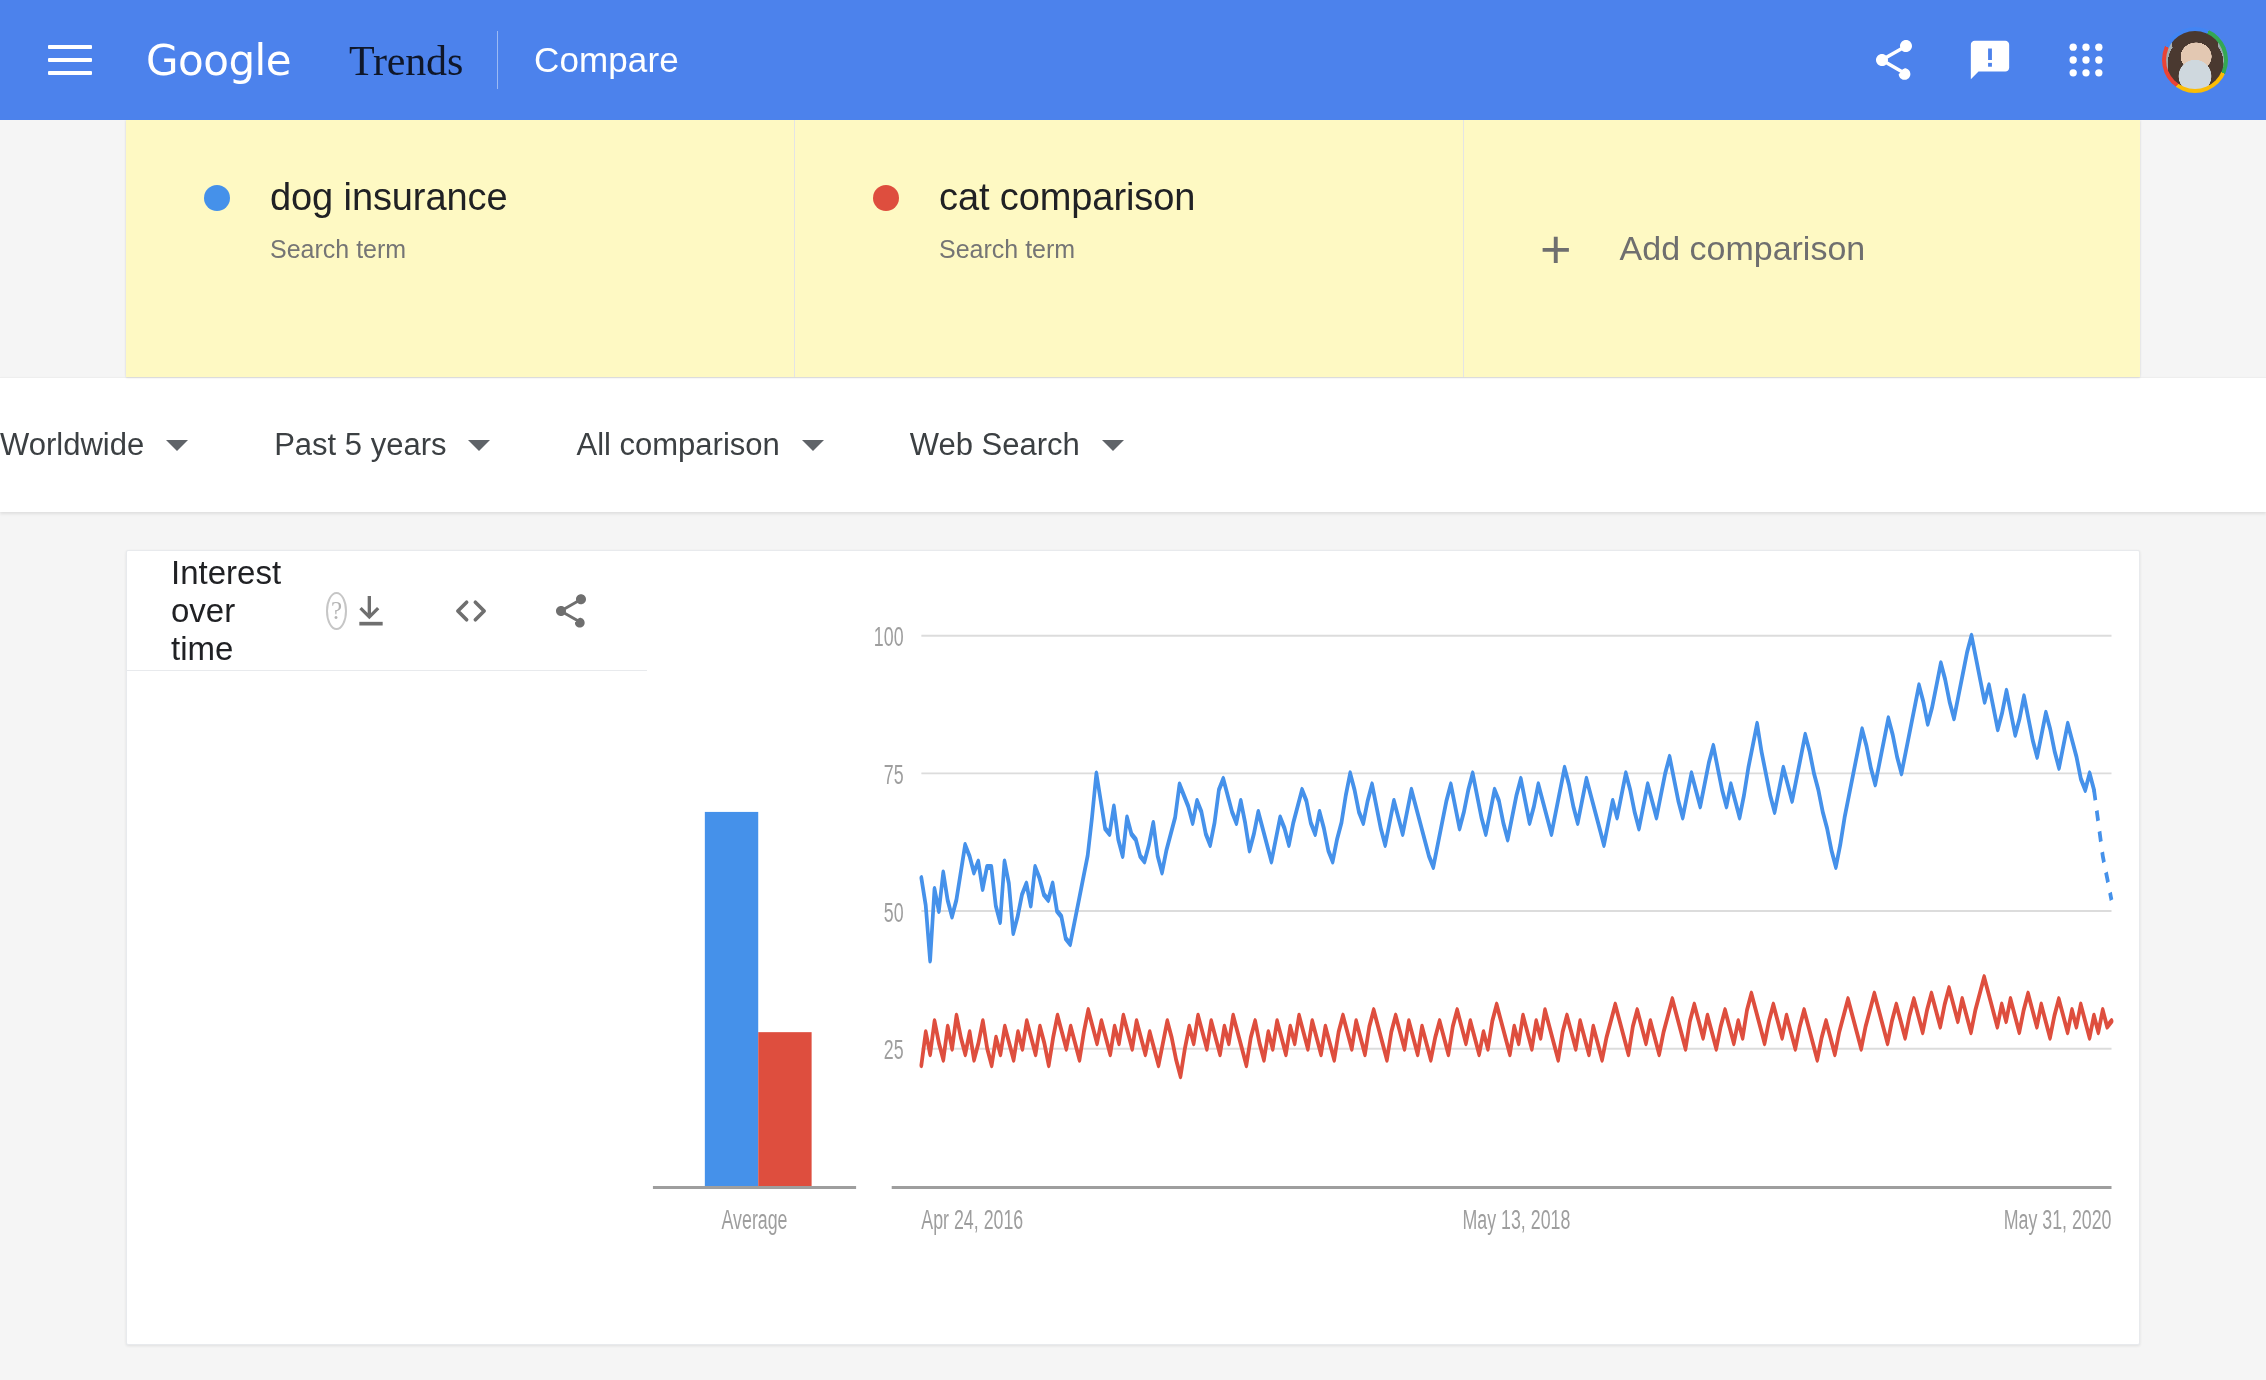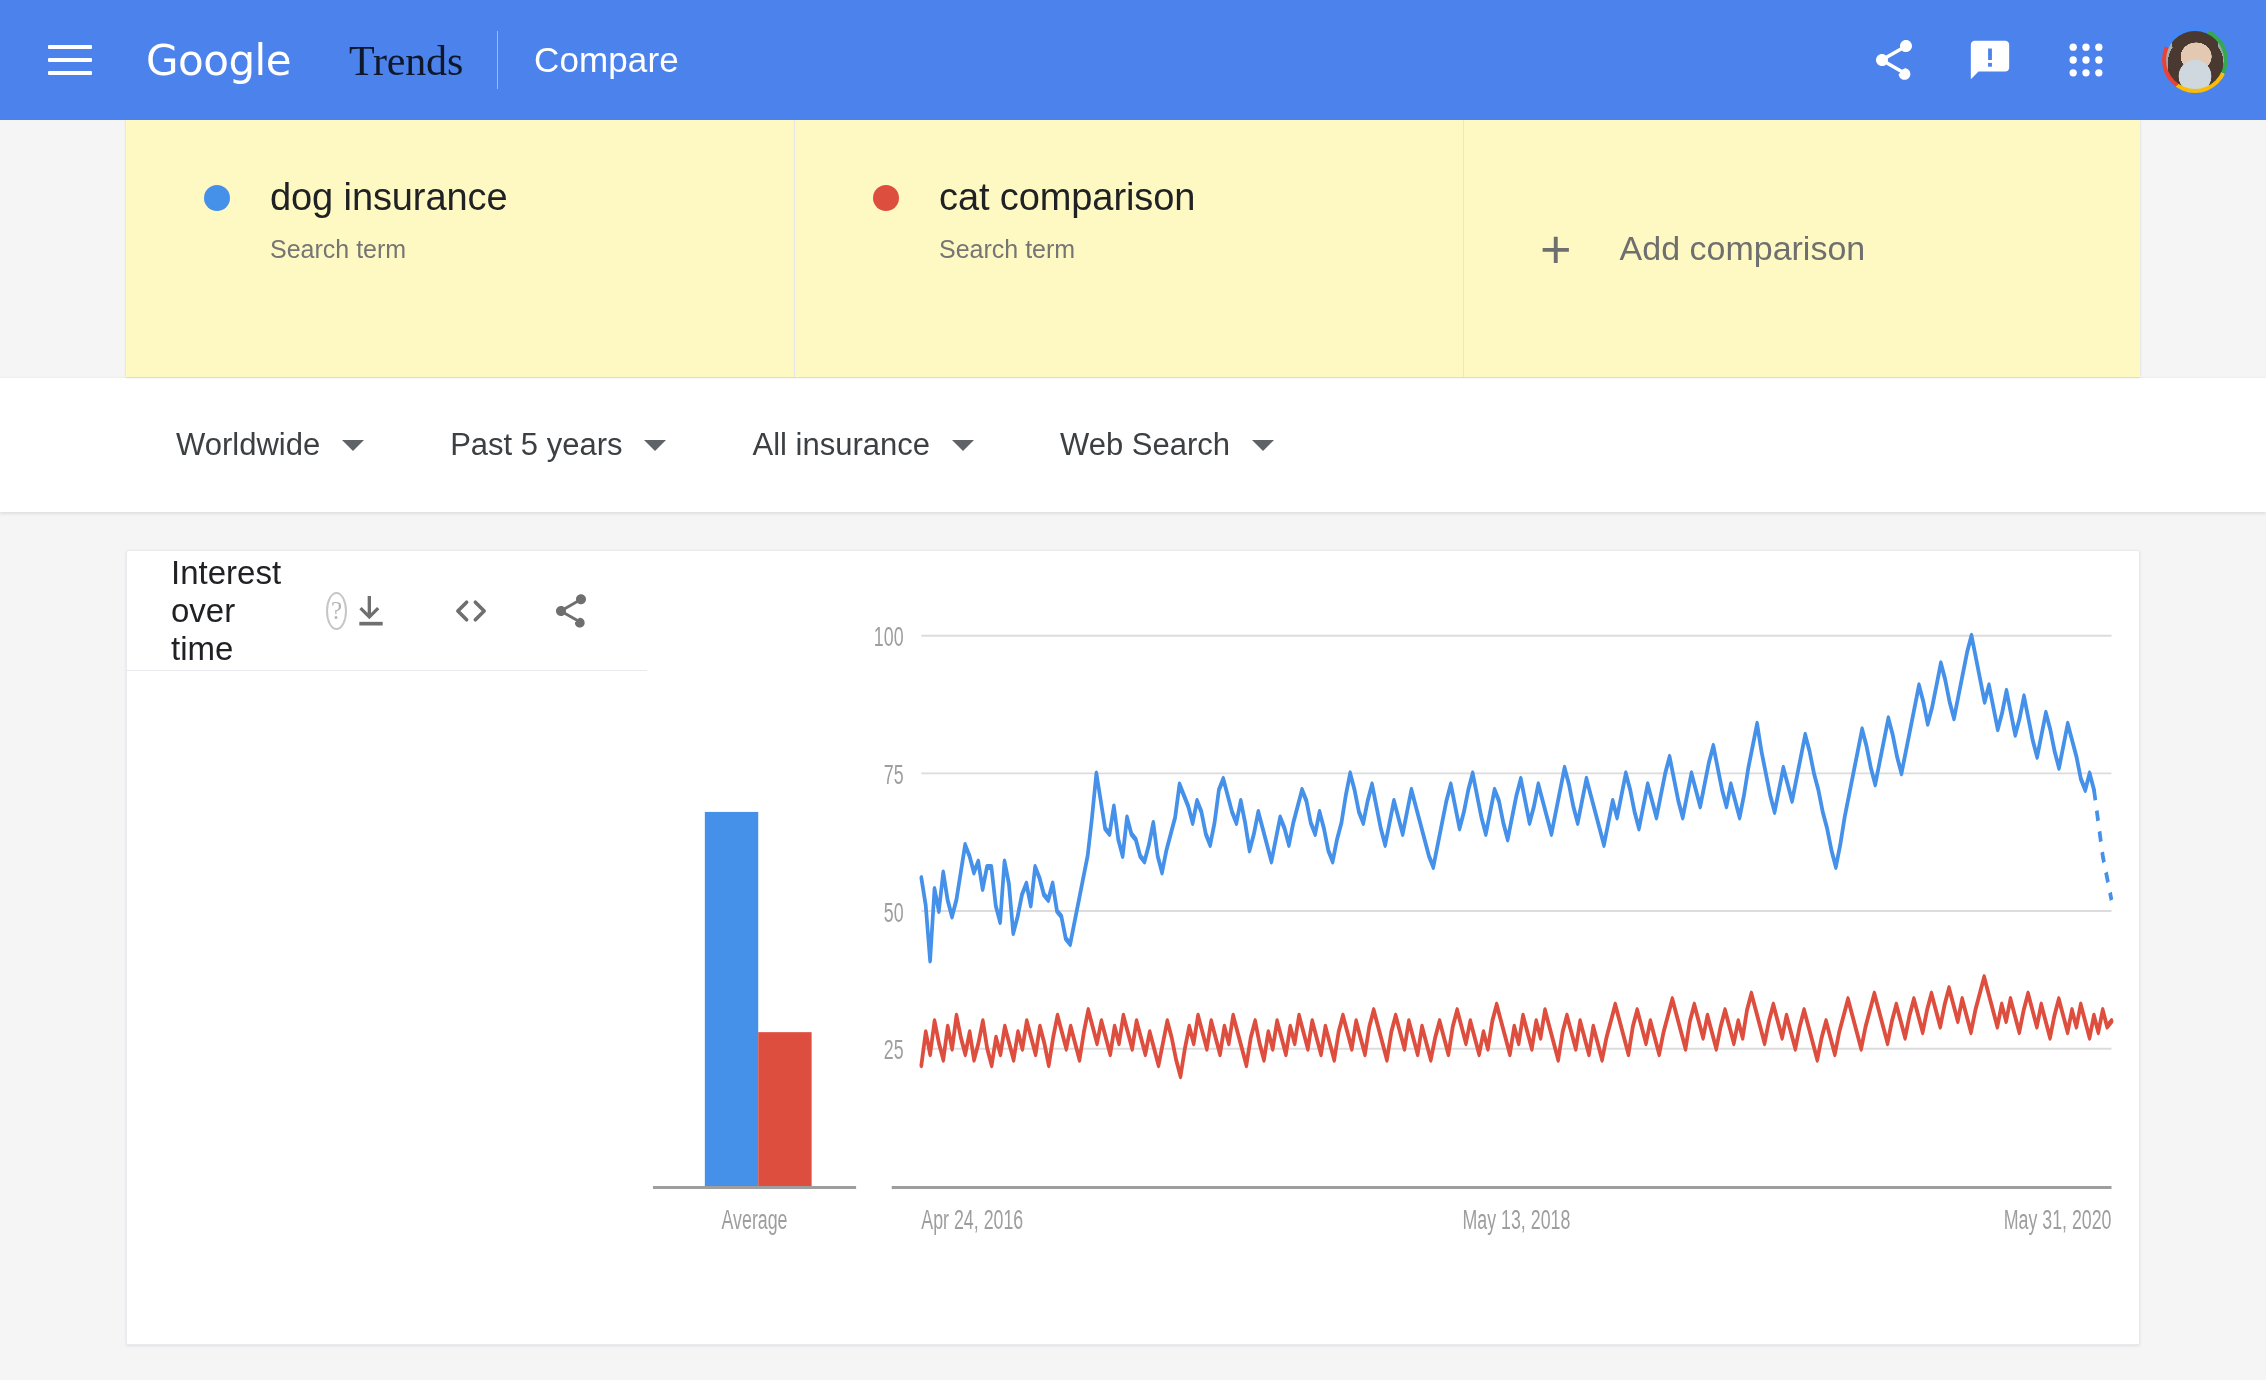--- a/index.html
+++ b/index.html
@@ -96,21 +96,20 @@
   }
   .plus-icon { font-size: 54px; color: #6f6f6f; font-weight: 300; line-height: 1; }
   .add-label { font-size: 34px; color: #6f6f6f; margin-left: 48px; font-weight: 400; }
 
   
   .filter-bar {
     background: #fff;
     height: 135px;
     display: flex;
     align-items: center;
-    padding-left: 176px;
     border-top: 1px solid #eeeeee;
     box-shadow: 0 2px 3px rgba(0,0,0,0.09);
     position: relative;
     z-index: 2;
   }
   .filter {
     display: flex; align-items: center; cursor: pointer;
     margin-right: 86px;
   }
   .filter-text { font-size: 31px; color: #3c4043; font-weight: 400; }
@@ -235,21 +234,21 @@
 <div class="filter-bar">
   <div class="filter">
     <span class="filter-text">Worldwide</span>
     <span class="caret"></span>
   </div>
   <div class="filter">
     <span class="filter-text">Past 5 years</span>
     <span class="caret"></span>
   </div>
   <div class="filter">
-    <span class="filter-text">All insurance</span>
+    <span class="filter-text">All comparison</span>
     <span class="caret"></span>
   </div>
   <div class="filter">
     <span class="filter-text">Web Search</span>
     <span class="caret"></span>
   </div>
 </div>
 
 <div class="main">
   <div class="card">

